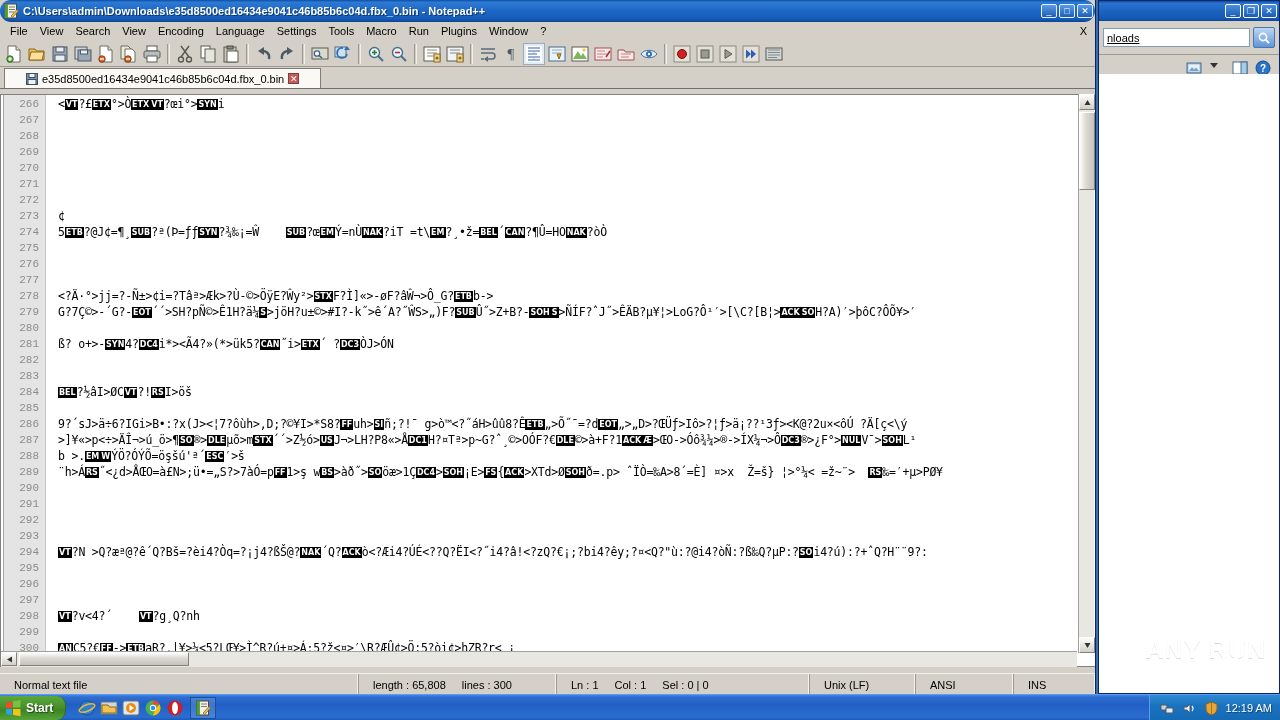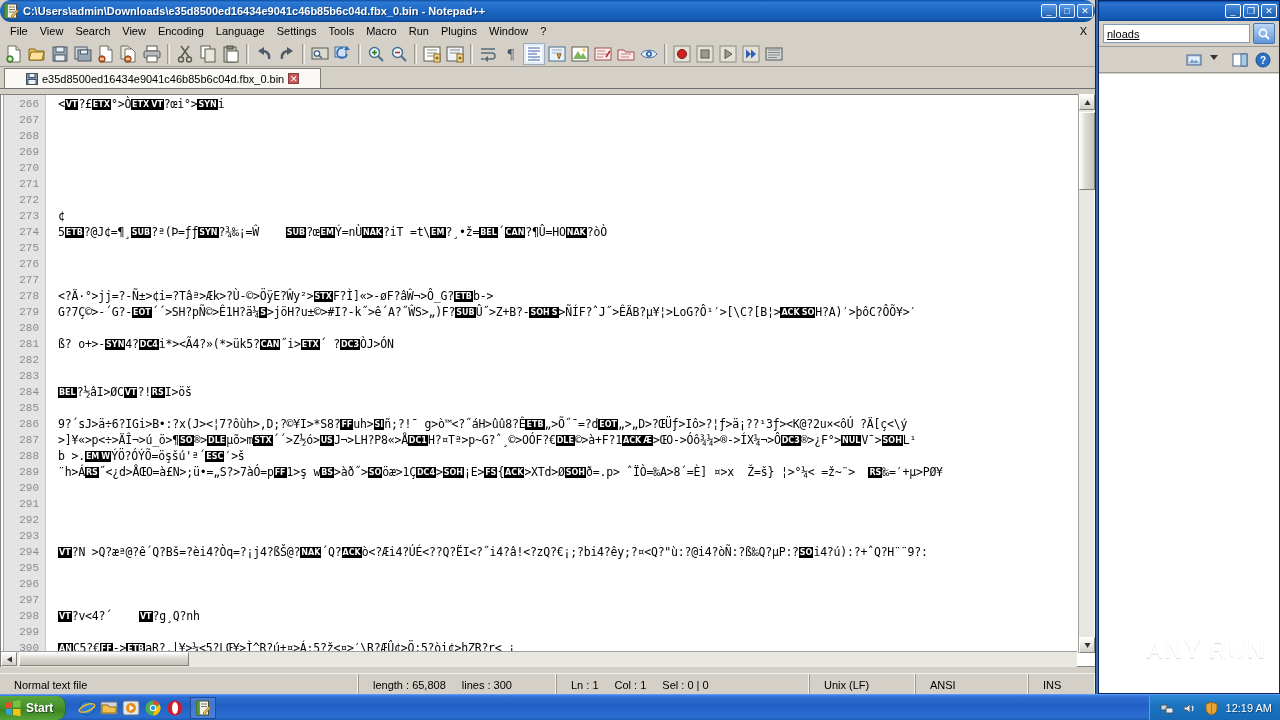--- a/index.html
+++ b/index.html
@@ -31,21 +31,21 @@
     padding-right: 2px;
   }
   .winbtn {
     width: 16px; height: 14px; margin-left: 2px;
     background: linear-gradient(to bottom,#4b8fe0,#1a5cb0);
     border: 1px solid #fff; border-radius: 2px;
     color: #fff; font-size: 9px; line-height: 12px; text-align: center;
     font-family: "Liberation Sans", sans-serif;
   }
   #explorer-addressbar {
-    height: 26px; display: flex; align-items: center;
+    height: 34px; display: flex; align-items: center;
     padding: 3px 4px; gap: 3px;
     border-bottom: 1px solid #9a9a90;
     text-decoration: underline;
   }
   #explorer-address-input {
     flex: 1; height: 19px;
     background: #fff; border: 1px solid #7f9db9;
     padding: 2px 3px; font-size: 11px; color: #000;
     font-family: "Liberation Sans", sans-serif;
     line-height: 15px;
@@ -718,21 +718,21 @@
       <div class="status-cell" style="width:198px">
         <span>length : 65,808</span>
         <span>lines : 300</span>
       </div>
       <div class="status-cell" style="width:253px">
         <span>Ln : 1</span>
         <span>Col : 1</span>
         <span>Sel : 0 | 0</span>
       </div>
       <div class="status-cell" style="width:106px">Unix (LF)</div>
-      <div class="status-cell" style="width:113px">ANSI</div>
+      <div class="status-cell" style="width:98px">ANSI</div>
       <div class="status-cell" style="flex:1">INS</div>
     </div>
   </div>
 
   <div id="watermark">
     <span class="wm-text">ANY  RUN</span>
     <svg width="34" height="32" viewBox="0 0 34 32" style="position:absolute;left:74px;top:0">
       <polygon points="4,3 30,16 4,29" fill="none" stroke="#ffffff" stroke-width="3"></polygon>
     </svg>
   </div>

